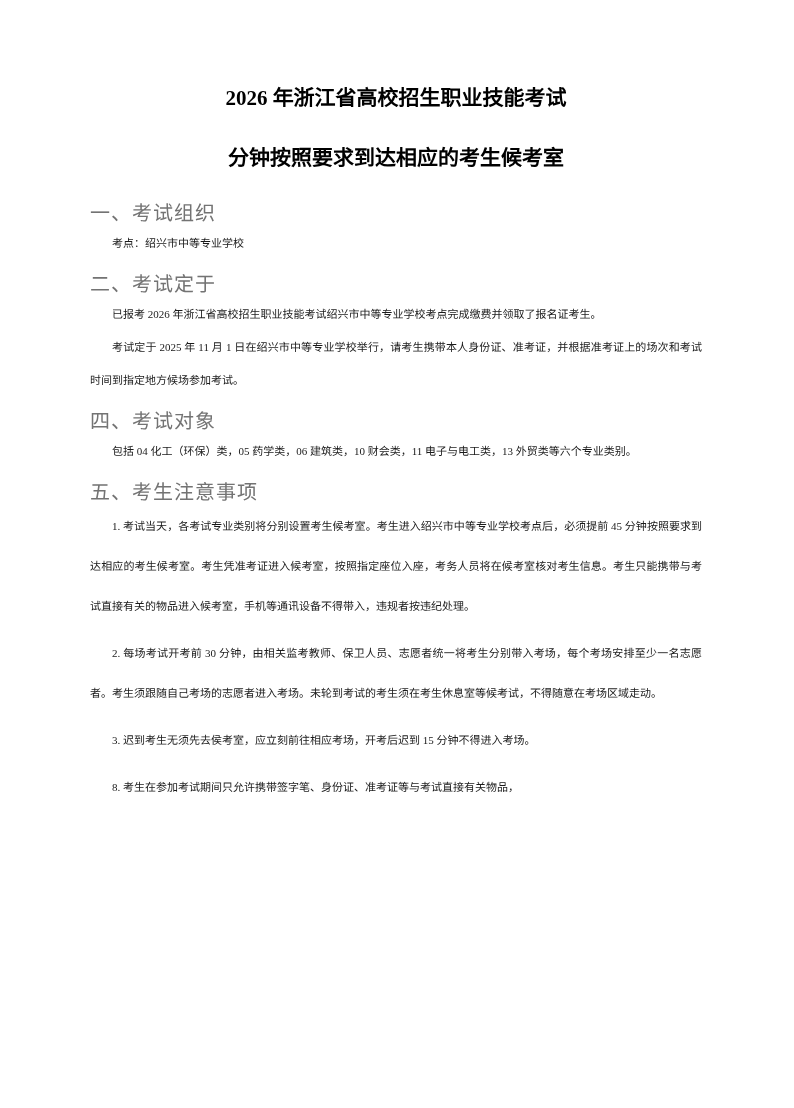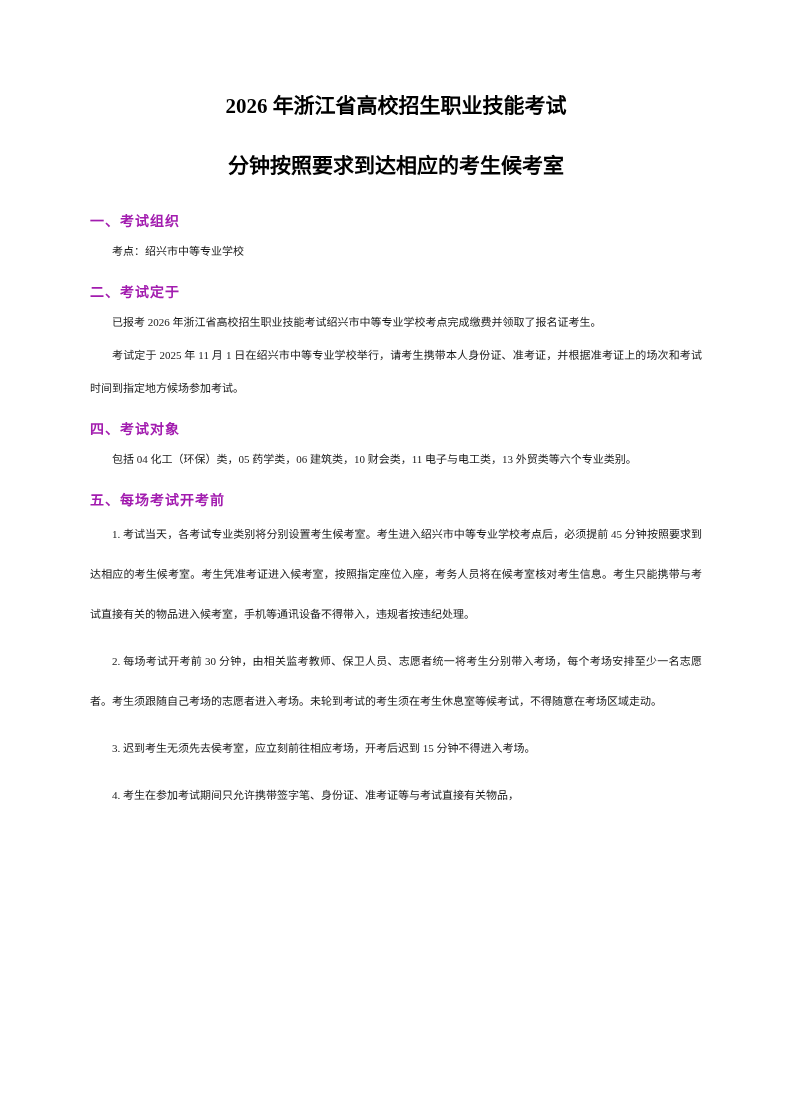--- a/index.html
+++ b/index.html
@@ -4,21 +4,21 @@
 <style>
   html, body {
     margin: 0;
     padding: 0;
     background: #ffffff;
   }
   .doc-page {
     position: relative;
     width: 794px;
     height: 912px;
-    margin: 8px auto;
+    margin: 0 auto;
     background: #ffffff;
     color: #000000;
     box-sizing: border-box;
     padding: 83px 92px 0 90px;
     overflow: hidden;
     font-family: "Liberation Serif", "DejaVu Serif", serif;
   }
   .doc-title {
     margin: 0;
     text-align: center;
@@ -30,24 +30,24 @@
   }
   .doc-title.first {
     margin-bottom: 30px;
   }
   .sec {
     margin: 0;
   }
   .sec-heading {
     margin: 10px 0 0 0;
     font-family: "Liberation Sans", "DejaVu Sans", sans-serif;
-    font-weight: bold;
-    font-size: 14px;
+    font-weight: normal;
+    font-size: 20px;
     line-height: 28px;
-    color: #a21caf;
+    color: #737373;
     letter-spacing: 1px;
   }
   .sec.first .sec-heading {
     margin-top: 26px;
   }
   .para {
     margin: 0;
     font-size: 11px;
     line-height: 33px;
     text-indent: 2em;
@@ -81,20 +81,20 @@
   <section class="sec">
     <p class="para">考试定于 2025 年 11 月 1 日在绍兴市中等专业学校举行，请考生携带本人身份证、准考证，并根据准考证上的场次和考试时间到指定地方候场参加考试。</p>
   </section>
 
   <section class="sec">
     <h2 class="sec-heading">四、考试对象</h2>
     <p class="para">包括 04 化工（环保）类，05 药学类，06 建筑类，10 财会类，11 电子与电工类，13 外贸类等六个专业类别。</p>
   </section>
 
   <section class="sec">
-    <h2 class="sec-heading">五、每场考试开考前</h2>
+    <h2 class="sec-heading">五、考生注意事项</h2>
     <p class="para item">1. 考试当天，各考试专业类别将分别设置考生候考室。考生进入绍兴市中等专业学校考点后，必须提前 45 分钟按照要求到达相应的考生候考室。考生凭准考证进入候考室，按照指定座位入座，考务人员将在候考室核对考生信息。考生只能携带与考试直接有关的物品进入候考室，手机等通讯设备不得带入，违规者按违纪处理。</p>
     <p class="para item">2. 每场考试开考前 30 分钟，由相关监考教师、保卫人员、志愿者统一将考生分别带入考场，每个考场安排至少一名志愿者。考生须跟随自己考场的志愿者进入考场。未轮到考试的考生须在考生休息室等候考试，不得随意在考场区域走动。</p>
     <p class="para item">3. 迟到考生无须先去侯考室，应立刻前往相应考场，开考后迟到 15 分钟不得进入考场。</p>
-    <p class="para item">4. 考生在参加考试期间只允许携带签字笔、身份证、准考证等与考试直接有关物品，</p>
+    <p class="para item">8. 考生在参加考试期间只允许携带签字笔、身份证、准考证等与考试直接有关物品，</p>
   </section>
 
 </div>
 
 </body></html>

